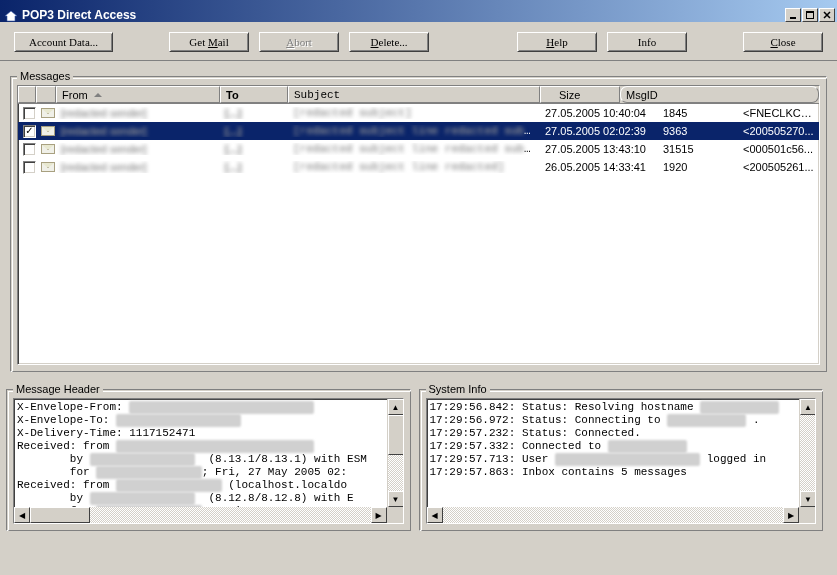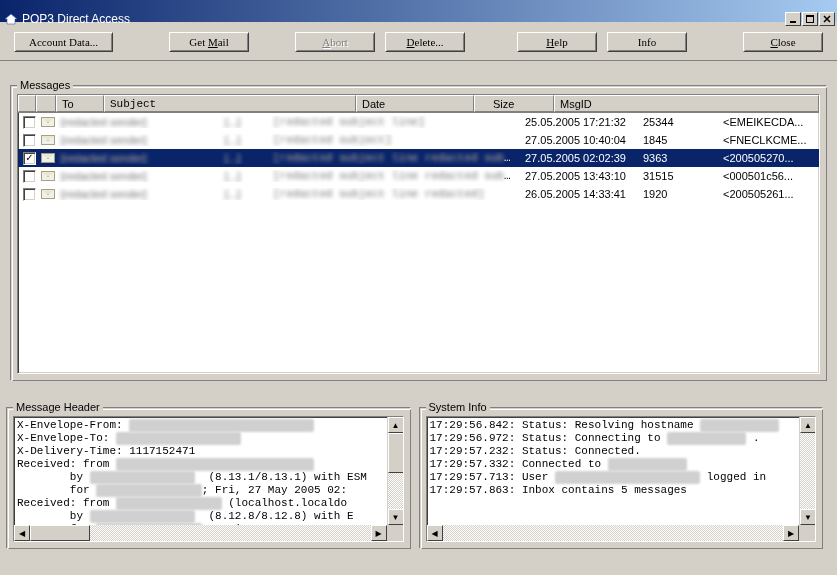--- a/index.html
+++ b/index.html
@@ -9,23 +9,23 @@
   background: #d4d0c8;
   width: 837px;
   height: 575px;
   overflow: hidden;
 }
 .titlebar {
   height: 22px;
   background: linear-gradient(to right, #0a246a, #a6caf0);
   color: #fff;
   display: flex;
-  align-items: center;
+  align-items: flex-end;
   padding: 16px 2px 0 4px;
-  font-weight: normal;
+  font-weight: bold;
   font-size: 12px;
 }
 .titlebar .home-icon {
   width: 14px; height: 12px;
   margin-right: 4px;
   display: inline-block;
 }
 .titlebar-title { flex: 1; }
 .win-btns { display: flex; gap: 1px; }
 .win-btn {
@@ -55,25 +55,25 @@
   background: #d4d0c8;
   border: 1px solid #fff;
   border-right-color: #404040;
   border-bottom-color: #404040;
   box-shadow: inset 1px 1px 0 #d4d0c8, inset -1px -1px 0 #808080;
   font-family: Tahoma;
   font-size: 11px;
   text-align: center;
   cursor: default;
 }
-.btn.disabled { color: #808080; text-shadow: 1px 1px 0 #fff; margin-left: 36px; }
+.btn.disabled { color: #808080; text-shadow: 1px 1px 0 #fff; }
 .underline { text-decoration: underline; }
 
 .fieldset {
-  margin: 24px 10px;
+  margin: 15px 10px;
   border: 1px solid #808080;
   border-right-color: #fff;
   border-bottom-color: #fff;
   position: relative;
   padding: 8px 6px 6px 6px;
 }
 .fieldset::after {
   content: "";
   position: absolute;
   inset: 1px -1px -1px 1px;
@@ -121,25 +121,25 @@
 }
 .sort-arrow {
   width: 0; height: 0;
   border-left: 4px solid transparent;
   border-right: 4px solid transparent;
   border-bottom: 4px solid #808080;
 }
 .col-check { width: 18px; padding: 1px 2px; }
 .col-icon { width: 20px; padding: 1px 2px; }
 .col-from { width: 164px; }
-.col-to { width: 48px; }
+.col-to { width: 68px; font-weight: bold; }
 .col-subject { width: 252px; font-family: Liberation Mono, monospace; }
 .col-date { width: 118px; }
 .col-size { width: 80px; padding-left: 18px; }
-.col-msgid { flex: 1; }
+.col-msgid { flex: 1; border-radius: 7px; }
 
 .lv-row {
   display: flex;
   height: 18px;
   align-items: center;
   font-size: 11px;
 }
 .lv-row.selected { background: #0a246a; color: #fff; }
 .lv-cell {
   padding: 0 5px;
@@ -303,41 +303,30 @@
   <div class="spacer" style="flex:0 0 36px"></div>
   <div class="btn"><span class="underline">C</span><span>lose</span></div>
 </div>
 
 <div class="fieldset messages-fieldset">
   <div class="legend">Messages</div>
   <div class="listview">
     <div class="lv-header">
       <div class="lv-hcell col-check"></div>
       <div class="lv-hcell col-icon"></div>
+      <div class="lv-hcell col-from">
+          <span>From</span>
+          <span class="sort-arrow"></span>
+        </div>
       <div class="lv-hcell col-to">To</div>
       <div class="lv-hcell col-subject">Subject</div>
-      <div class="lv-hcell col-date">Date</div>
       <div class="lv-hcell col-size">Size</div>
       <div class="lv-hcell col-msgid">MsgID</div>
     </div>
     <div id="lv-body">
-        <div class="lv-row">
-          <div class="lv-cell col-check">
-            <div class="checkbox"></div>
-          </div>
-          <div class="lv-cell col-icon">
-            <div class="env-icon"></div>
-          </div>
-          <div class="lv-cell col-from"><span class="blur">[redacted sender]</span></div>
-          <div class="lv-cell col-to"><span class="blur">[...]</span></div>
-          <div class="lv-cell col-subject"><span class="blur">[redacted subject line]</span></div>
-          <div class="lv-cell col-date">25.05.2005 17:21:32</div>
-          <div class="lv-cell col-size">25344</div>
-          <div class="lv-cell col-msgid">&lt;EMEIKECDA...</div>
-        </div>
         <div class="lv-row">
           <div class="lv-cell col-check">
             <div class="checkbox"></div>
           </div>
           <div class="lv-cell col-icon">
             <div class="env-icon"></div>
           </div>
           <div class="lv-cell col-from"><span class="blur">[redacted sender]</span></div>
           <div class="lv-cell col-to"><span class="blur">[...]</span></div>
           <div class="lv-cell col-subject"><span class="blur">[redacted subject]</span></div>

